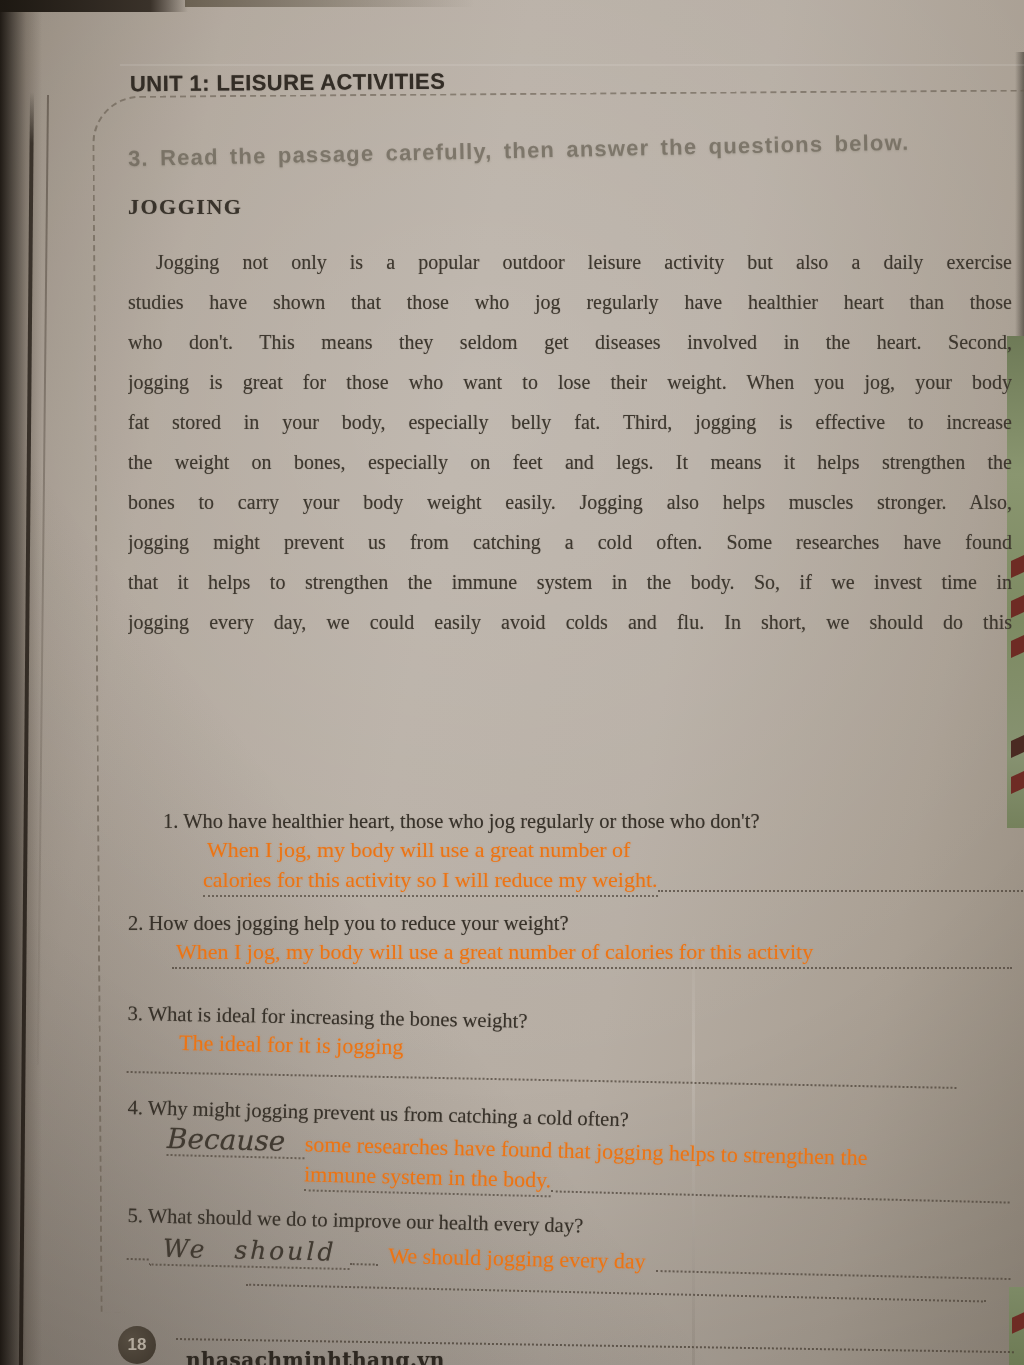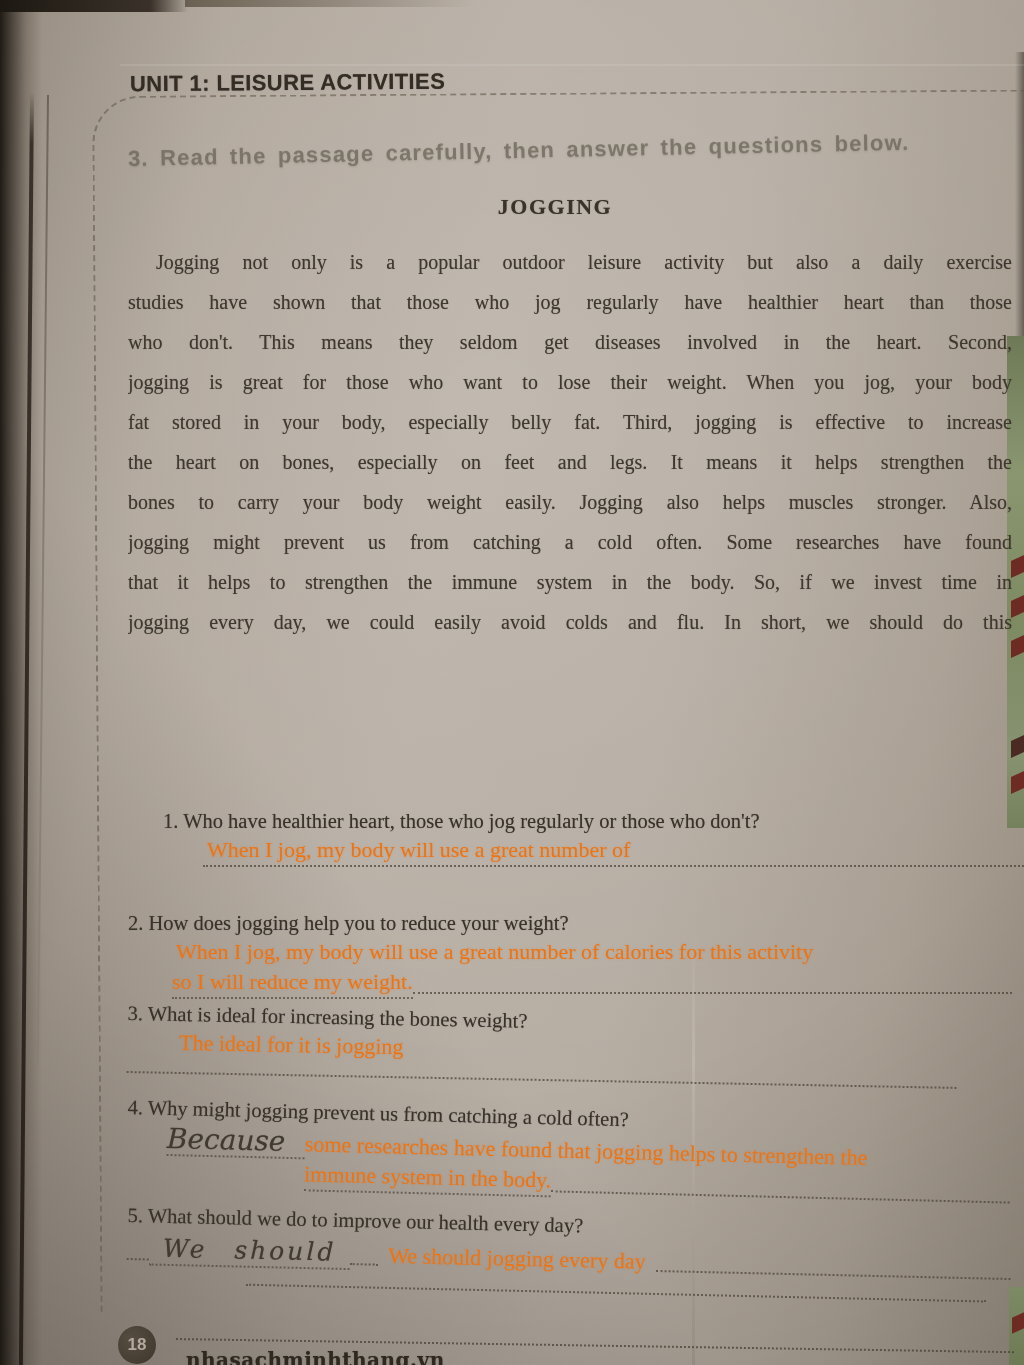--- a/index.html
+++ b/index.html
@@ -43,21 +43,21 @@
     text-shadow:0 0 1px rgba(51,45,38,0.55);
   }
   .instruction{
     position:absolute;left:0;top:146px;width:892px;
     font-family:"Liberation Sans", sans-serif;font-weight:700;font-size:22px;
     color:rgba(97,90,78,0.62);letter-spacing:1.2px;word-spacing:4px;
     transform:rotate(-1.2deg);transform-origin:left center;
     text-shadow:0 1px 2px rgba(130,122,108,0.35);
   }
   .passage-title{
-    position:absolute;left:0;top:194px;width:854px;text-align:center;
+    position:absolute;left:0;top:194px;width:854px;
     font-weight:700;font-size:22px;letter-spacing:1.5px;color:#39332b;
     text-shadow:0 0 1px rgba(57,51,43,0.5);
   }
   .passage{
     position:absolute;left:0;top:242px;width:884px;
     font-size:20px;line-height:40px;color:#3e382f;
     text-shadow:0 0 1px rgba(62,56,47,0.45);
   }
   .pline{height:40px;overflow:hidden;text-align:justify;text-align-last:justify;}
   .pline.indent{padding-left:28px;}
@@ -119,40 +119,40 @@
     <div class="unit-title">UNIT 1: LEISURE ACTIVITIES</div>
     <div class="instruction">3. Read the passage carefully, then answer the questions below.</div>
     <div class="passage-title">JOGGING</div>
 
     <div class="passage">
       <div class="pline indent">Jogging not only is a popular outdoor leisure activity but also a daily exercise</div>
       <div class="pline">studies have shown that those who jog regularly have healthier heart than those</div>
       <div class="pline">who don't. This means they seldom get diseases involved in the heart. Second,</div>
       <div class="pline">jogging is great for those who want to lose their weight. When you jog, your body</div>
       <div class="pline">fat stored in your body, especially belly fat. Third, jogging is effective to increase</div>
-      <div class="pline">the heart on bones, especially on feet and legs. It means it helps strengthen the</div>
+      <div class="pline">the weight on bones, especially on feet and legs. It means it helps strengthen the</div>
       <div class="pline">bones to carry your body weight easily. Jogging also helps muscles stronger. Also,</div>
       <div class="pline">jogging might prevent us from catching a cold often. Some researches have found</div>
       <div class="pline">that it helps to strengthen the immune system in the body. So, if we invest time in</div>
       <div class="pline">jogging every day, we could easily avoid colds and flu. In short, we should do this</div>
     </div>
 
     <div class="qblock" style="top:808px;margin-left:35px;">
       <div class="qtext">1. Who have healthier heart, those who jog regularly or those who don't?</div>
       <div class="ans" style="padding-left:44px;">When I jog, my body will use a great number of</div>
       <div class="ansrow" style="padding-left:40px;">
+        <span class="ans underdots">calories for this activity so I will reduce my weight.</span>
         <span class="dotfill"></span>
       </div>
     </div>
 
     <div class="qblock" style="top:898px;margin-top:12px;">
       <div class="qtext">2. How does jogging help you to reduce your weight?</div>
       <div class="ans" style="padding-left:48px;">When I jog, my body will use a great number of calories for this activity</div>
       <div class="ansrow" style="padding-left:44px;">
-        <span class="ans underdots">so I will reduce my weight.</span>
         <span class="dotfill"></span>
       </div>
     </div>
 
     <div class="qblock" style="top:1000px;transform:rotate(1.1deg);">
       <div class="qtext">3. What is ideal for increasing the bones weight?</div>
       <div class="ans" style="padding-left:52px;">The ideal for it is jogging</div>
       <div class="dotline" style="margin-top:12px;width:830px;"></div>
     </div>
 

